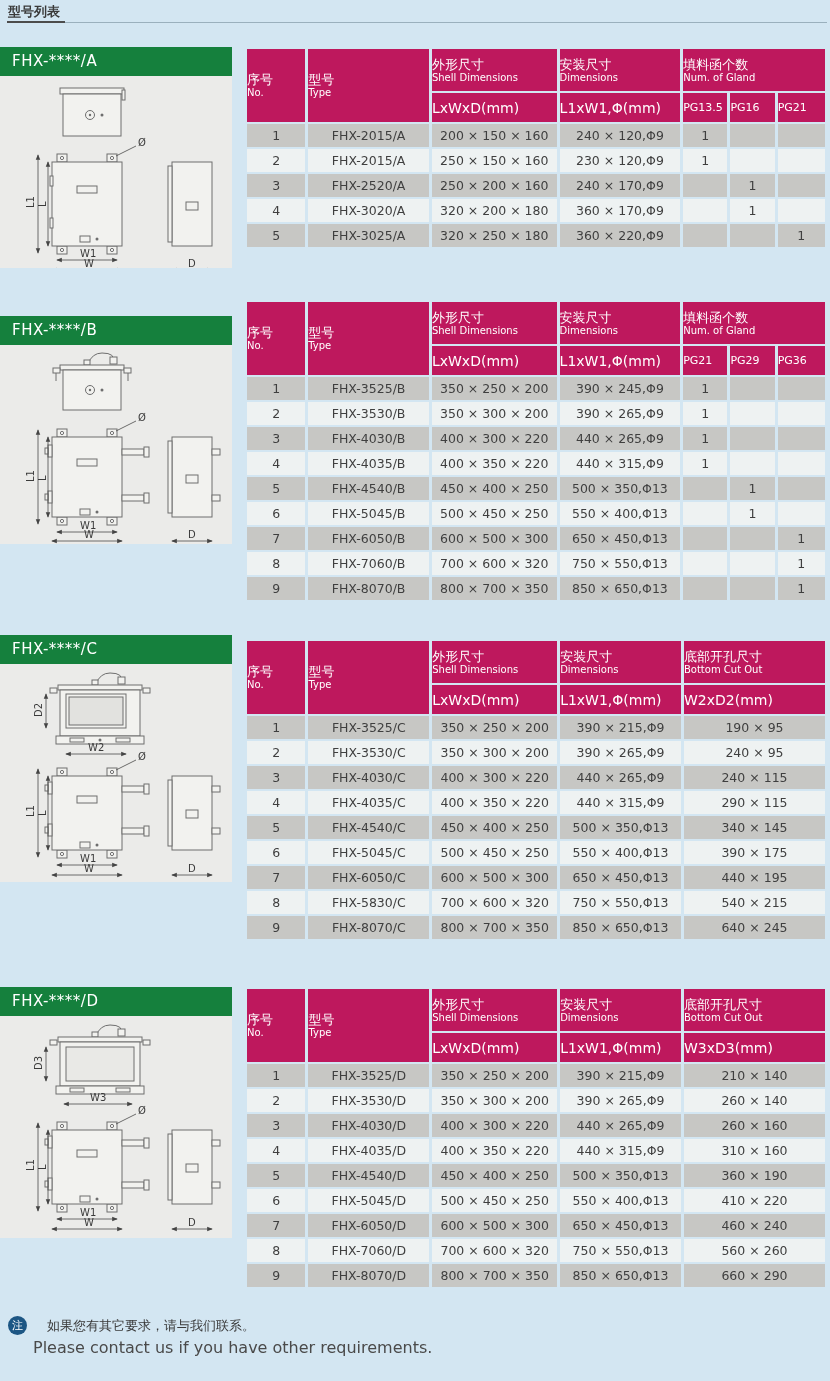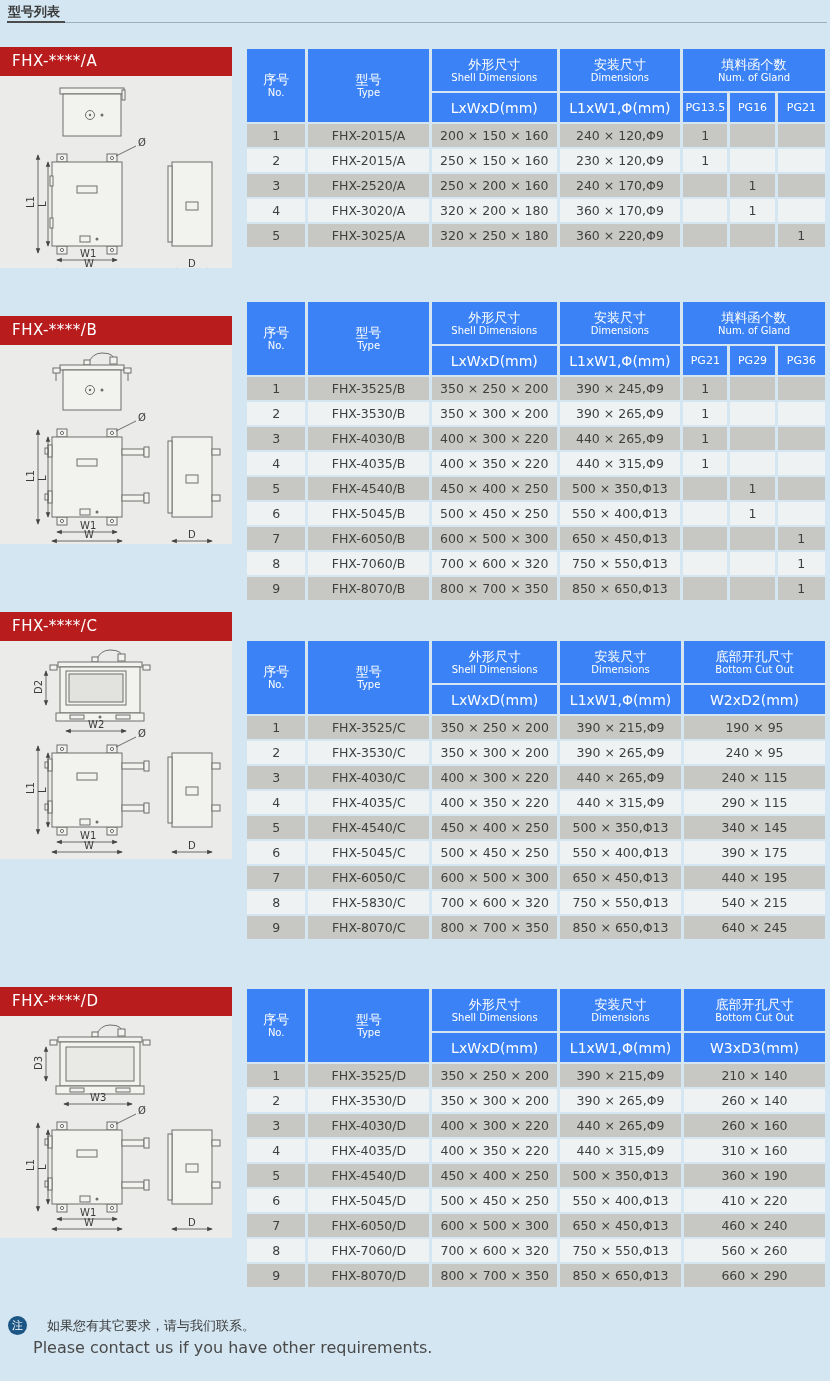--- a/index.html
+++ b/index.html
@@ -7,26 +7,26 @@
     position:relative;width:830px;height:1381px;
     background:#d3e6f2;
     font-family:"DejaVu Sans","Liberation Sans",sans-serif;
     color:#3a3a3a;overflow:hidden;
   }
   .page-title{position:absolute;left:8px;top:3px;font-size:13px;font-weight:bold;color:#3a3a3a;}
   .rule-dark{position:absolute;left:7px;top:21px;width:58px;height:2px;background:#4c4c4c;}
   .rule-light{position:absolute;left:65px;top:22px;width:762px;height:1px;background:#9ab0bd;}
 
   .panel{position:absolute;left:0;width:232px;}
-  .panel-bar{height:29px;background:#b91c1c;color:#fff;font-size:15px;line-height:29px;padding-left:12px;box-sizing:border-box;letter-spacing:.5px;}
+  .panel-bar{height:29px;background:#15803d;color:#fff;font-size:15px;line-height:29px;padding-left:12px;box-sizing:border-box;letter-spacing:.5px;}
   .panel-draw{background:#ebebe9;}
   .panel-draw svg{display:block;}
 
   table.spec{position:absolute;left:244px;width:584px;border-collapse:separate;border-spacing:3px 2px;table-layout:fixed;}
-  table.spec th{background:#3b82f6;color:#fff;font-weight:normal;text-align:center;padding:0;}
+  table.spec th{background:#be185d;color:#fff;font-weight:normal;text-align:left;padding:0;}
   table.spec thead tr.h1 th{height:42px;}
   table.spec thead tr.h2 th{height:29px;}
   .zh{font-size:13px;line-height:15px;}
   .en{font-size:10px;line-height:12px;}
   .sub{font-size:14px;}
   .pg{font-size:11px;}
   table.spec tbody td{height:23px;text-align:center;font-size:12.5px;color:#3f3f3f;padding:0;overflow:hidden;white-space:nowrap;}
   table.spec tbody tr:nth-child(odd) td{background:#c7c7c4;}
   table.spec tbody tr:nth-child(even) td{background:#eef2f2;}
 
@@ -382,21 +382,21 @@
         <td>FHX-8070/B</td>
         <td>800 × 700 × 350</td>
         <td>850 × 650,Φ13</td>
         <td></td>
         <td></td>
         <td>1</td>
       </tr>
   </tbody>
 </table>
 
-<div class="panel" style="top:612px">
+<div class="panel" style="top:635px">
   <div class="panel-bar">FHX-****/C</div>
   <div class="panel-draw">
     <svg viewBox="0 0 232 218" width="232" height="218">
       <defs>
           <marker id="mC" markerWidth="8" markerHeight="8" refX="6" refY="4" orient="auto-start-reverse">
             <path d="M0,1.2 L7,4 L0,6.8 Z" fill="#444"></path>
           </marker>
         </defs>
       <g class="box">
         <path d="M96,20 Q100,9 110,9 Q124,9 121,18" fill="none"></path>

